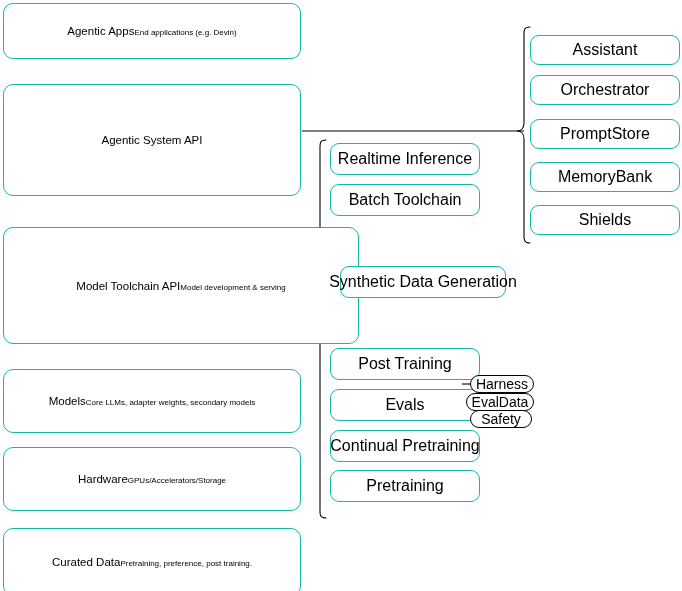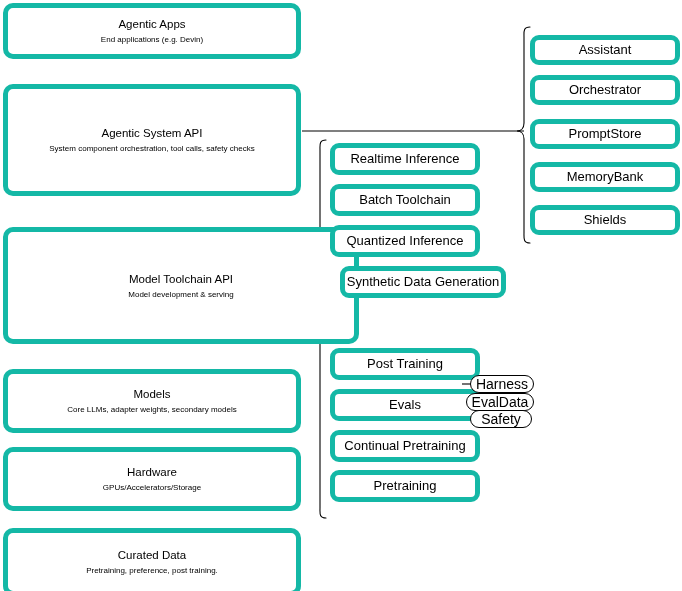--- a/index.html
+++ b/index.html
@@ -10,25 +10,25 @@
     color:#000000;
     position:relative;
     overflow:hidden;
   }
   #canvas{position:absolute;left:0;top:0;width:682px;height:591px;}
 
   
   .node{
     position:absolute;
     box-sizing:border-box;
-    border:5px solid #14b8a6;
+    border:1px solid #14b8a6;
     border-radius:10px;
     background:#ffffff;
     display:flex;
-    flex-direction:column;
+    flex-direction:row;
     align-items:center;
     justify-content:center;
     text-align:right;
     z-index:3;
   }
   .node .ttl{
     font-size:11.5px;
     line-height:14px;
     color:#000;
     white-space:nowrap;
@@ -39,21 +39,21 @@
     color:#000;
     margin-top:3px;
     white-space:nowrap;
   }
   
   .layer .ttl{font-size:11.5px;}
   .layer .sub{font-size:8px;}
 
   
   .simple{border-radius:9px;}
-  .simple .ttl{font-size:13px;}
+  .simple .ttl{font-size:16px;}
 
   
   .pill{
     position:absolute;
     box-sizing:border-box;
     border:1px solid #000;
     border-radius:999px;
     background:#ffffff;
     display:flex;
     align-items:center;
@@ -96,21 +96,20 @@
     <path d="M455,418 L478,418" fill="none" stroke="#000000" stroke-width="1.1"></path>
   </svg>
 
   <div class="node layer" style="left:3px;top:3px;width:298px;height:56px;">
     <div class="ttl">Agentic Apps</div>
     <div class="sub">End applications (e.g. Devin)</div>
   </div>
 
   <div class="node layer" style="left:3px;top:84px;width:298px;height:112px;">
     <div class="ttl">Agentic System API</div>
-    <div class="sub">System component orchestration, tool calls, safety checks</div>
   </div>
 
   <div class="node layer" style="left:3px;top:227px;width:356px;height:117px;">
     <div class="ttl">Model Toolchain API</div>
     <div class="sub">Model development &amp; serving</div>
   </div>
 
   <div class="node layer" style="left:3px;top:369px;width:298px;height:64px;">
     <div class="ttl">Models</div>
     <div class="sub">Core LLMs, adapter weights, secondary models</div>
@@ -124,23 +123,20 @@
   <div class="node layer" style="left:3px;top:528px;width:298px;height:68px;">
     <div class="ttl">Curated Data</div>
     <div class="sub">Pretraining, preference, post training.</div>
   </div>
 
   <div class="node simple" style="left:330px;top:143px;width:150px;height:32px;">
     <div class="ttl">Realtime Inference</div>
   </div>
   <div class="node simple" style="left:330px;top:184px;width:150px;height:32px;">
     <div class="ttl">Batch Toolchain</div>
-  </div>
-  <div class="node simple" style="left:330px;top:225px;width:150px;height:32px;">
-    <div class="ttl">Quantized Inference</div>
   </div>
   <div class="node simple" style="left:340px;top:266px;width:166px;height:32px;">
     <div class="ttl">Synthetic Data Generation</div>
   </div>
   <div class="node simple" style="left:330px;top:348px;width:150px;height:32px;">
     <div class="ttl">Post Training</div>
   </div>
   <div class="node simple" style="left:330px;top:389px;width:150px;height:32px;">
     <div class="ttl">Evals</div>
   </div>

